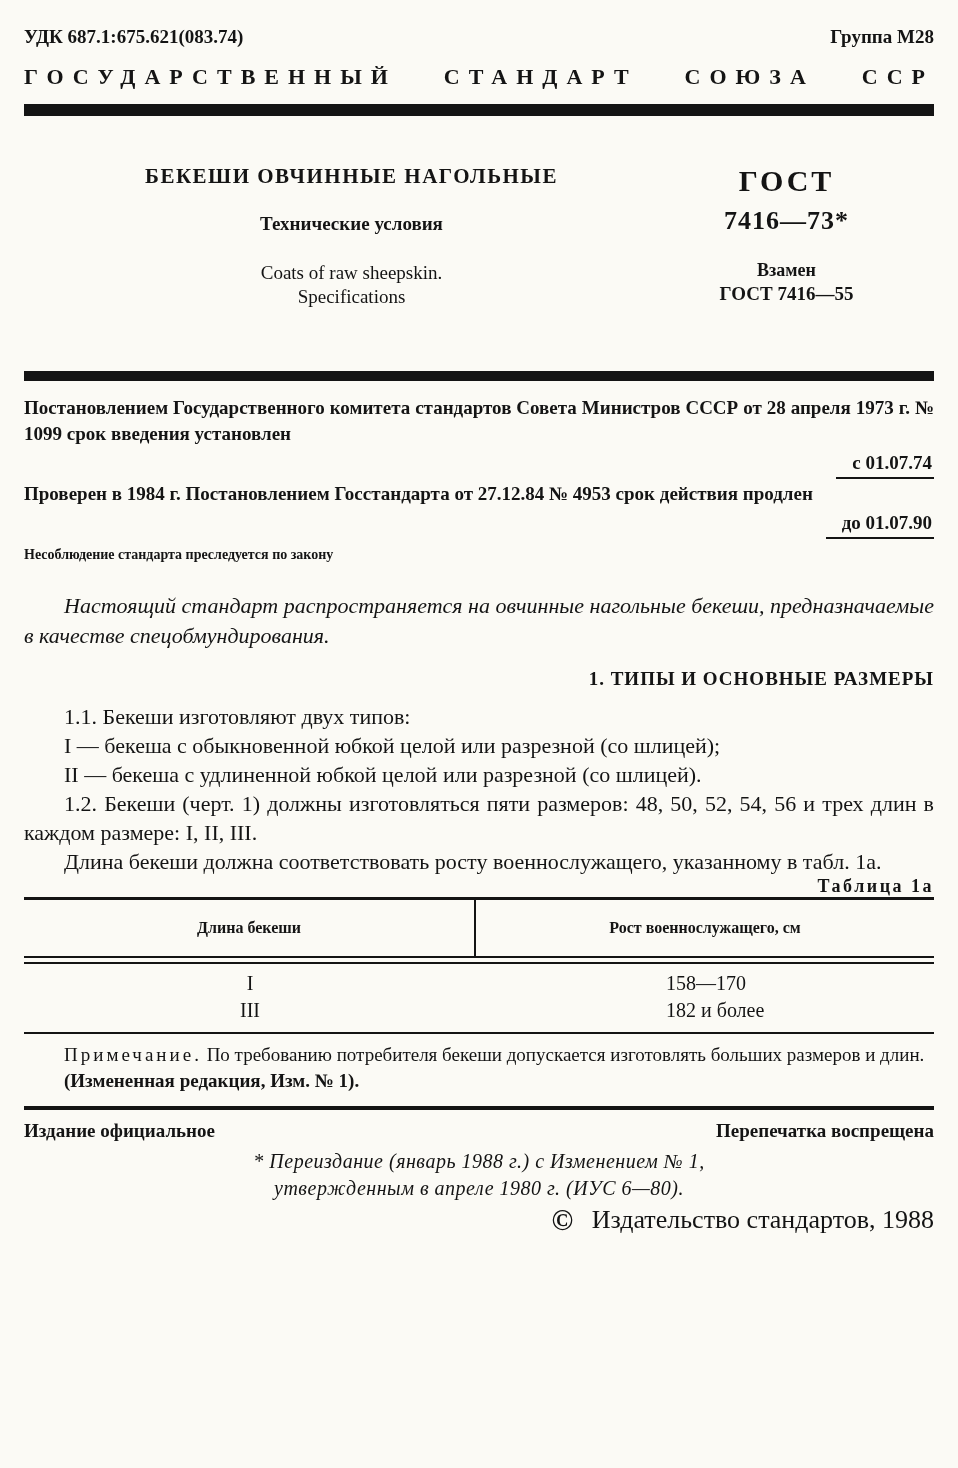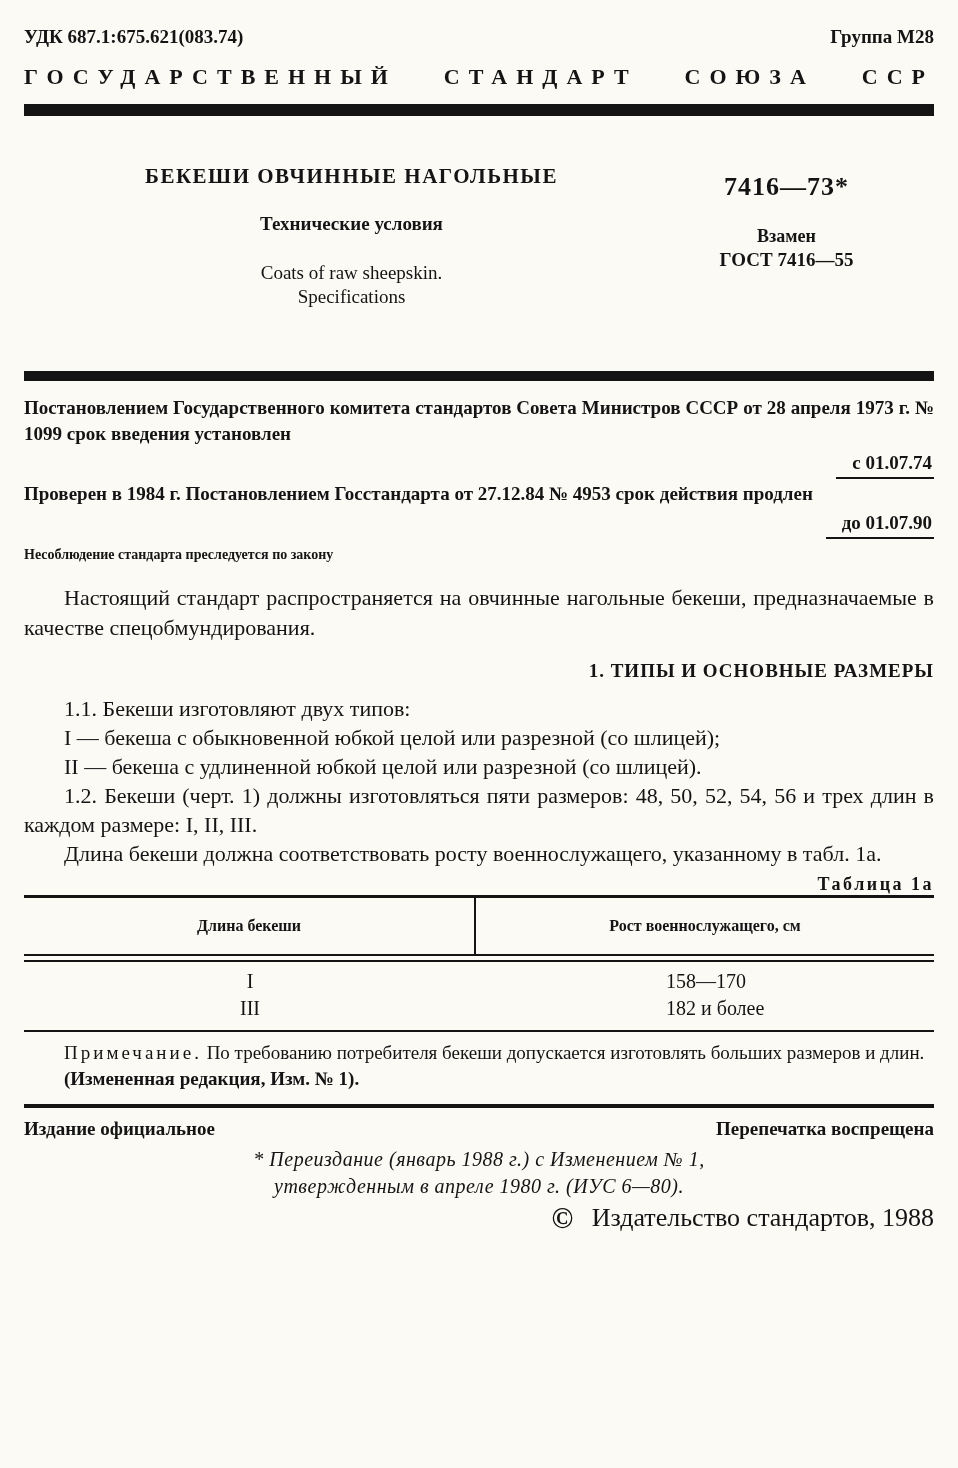--- a/index.html
+++ b/index.html
@@ -30,25 +30,25 @@
   .replaces-num{font-weight:700;font-size:19px;margin-top:2px;}
 
   .decree{margin-top:14px;font-weight:700;}
   .decree p{margin:0;font-size:19px;line-height:1.4;text-align:justify;}
   .decree .p2{margin-top:2px;}
   .date-line{text-align:right;font-size:19px;line-height:1.4;margin:2px 0 2px;}
   .date-underline{display:inline-block;border-bottom:2px solid #141414;padding:0 2px 1px 16px;}
   .law-line{text-align:left;font-size:14px;margin-top:8px;font-weight:700;}
 
   .body-p{margin:0;font-size:22px;line-height:1.32;text-align:justify;text-indent:40px;}
-  .intro{margin-top:20px;}
+  .intro{margin-top:28px;font-style:italic;}
   .section-title{margin-top:18px;text-align:right;font-weight:700;font-size:19px;letter-spacing:1px;}
   .p-first{margin-top:12px;}
 
-  .table-label{text-align:right;font-weight:700;font-size:18px;letter-spacing:2.5px;margin-top:6px;}
+  .table-label{text-align:right;font-weight:700;font-size:18px;letter-spacing:2.5px;}
   .gtable{margin-top:0;border-top:3px solid #141414;border-bottom:2px solid #141414;}
   .gt-header{display:flex;align-items:stretch;}
   .gt-h1{width:452px;box-sizing:border-box;border-right:2px solid #141414;
     display:flex;align-items:center;justify-content:center;
     font-weight:700;font-size:16px;padding:19px 0;}
   .gt-h2{flex:1;display:flex;align-items:center;justify-content:center;font-weight:700;font-size:16px;}
   .gt-doublerule{height:4px;border-top:2px solid #141414;border-bottom:2px solid #141414;}
   .gt-body{padding:6px 0 8px;}
   .gt-row{display:flex;font-size:20px;line-height:1.35;}
   .gt-c1{width:452px;text-align:center;}
@@ -81,20 +81,21 @@
   <div class="title-block">
     <div class="title-left">
       <div class="doc-title">БЕКЕШИ ОВЧИННЫЕ НАГОЛЬНЫЕ</div>
       <div class="doc-subtitle">Технические условия</div>
       <div class="doc-en">
         <div>Coats of raw sheepskin.</div>
         <div>Specifications</div>
       </div>
     </div>
     <div class="title-right">
+      <div class="gost-big">ГОСТ</div>
       <div class="gost-num">7416—73*</div>
       <div class="replaces">Взамен</div>
       <div class="replaces-num">ГОСТ 7416—55</div>
     </div>
   </div>
 
   <div class="rule-thick2"></div>
 
   <div class="decree">
     <p>Постановлением Государственного комитета стандартов Совета Министров СССР от 28 апреля 1973 г. № 1099 срок введения установлен</p>

